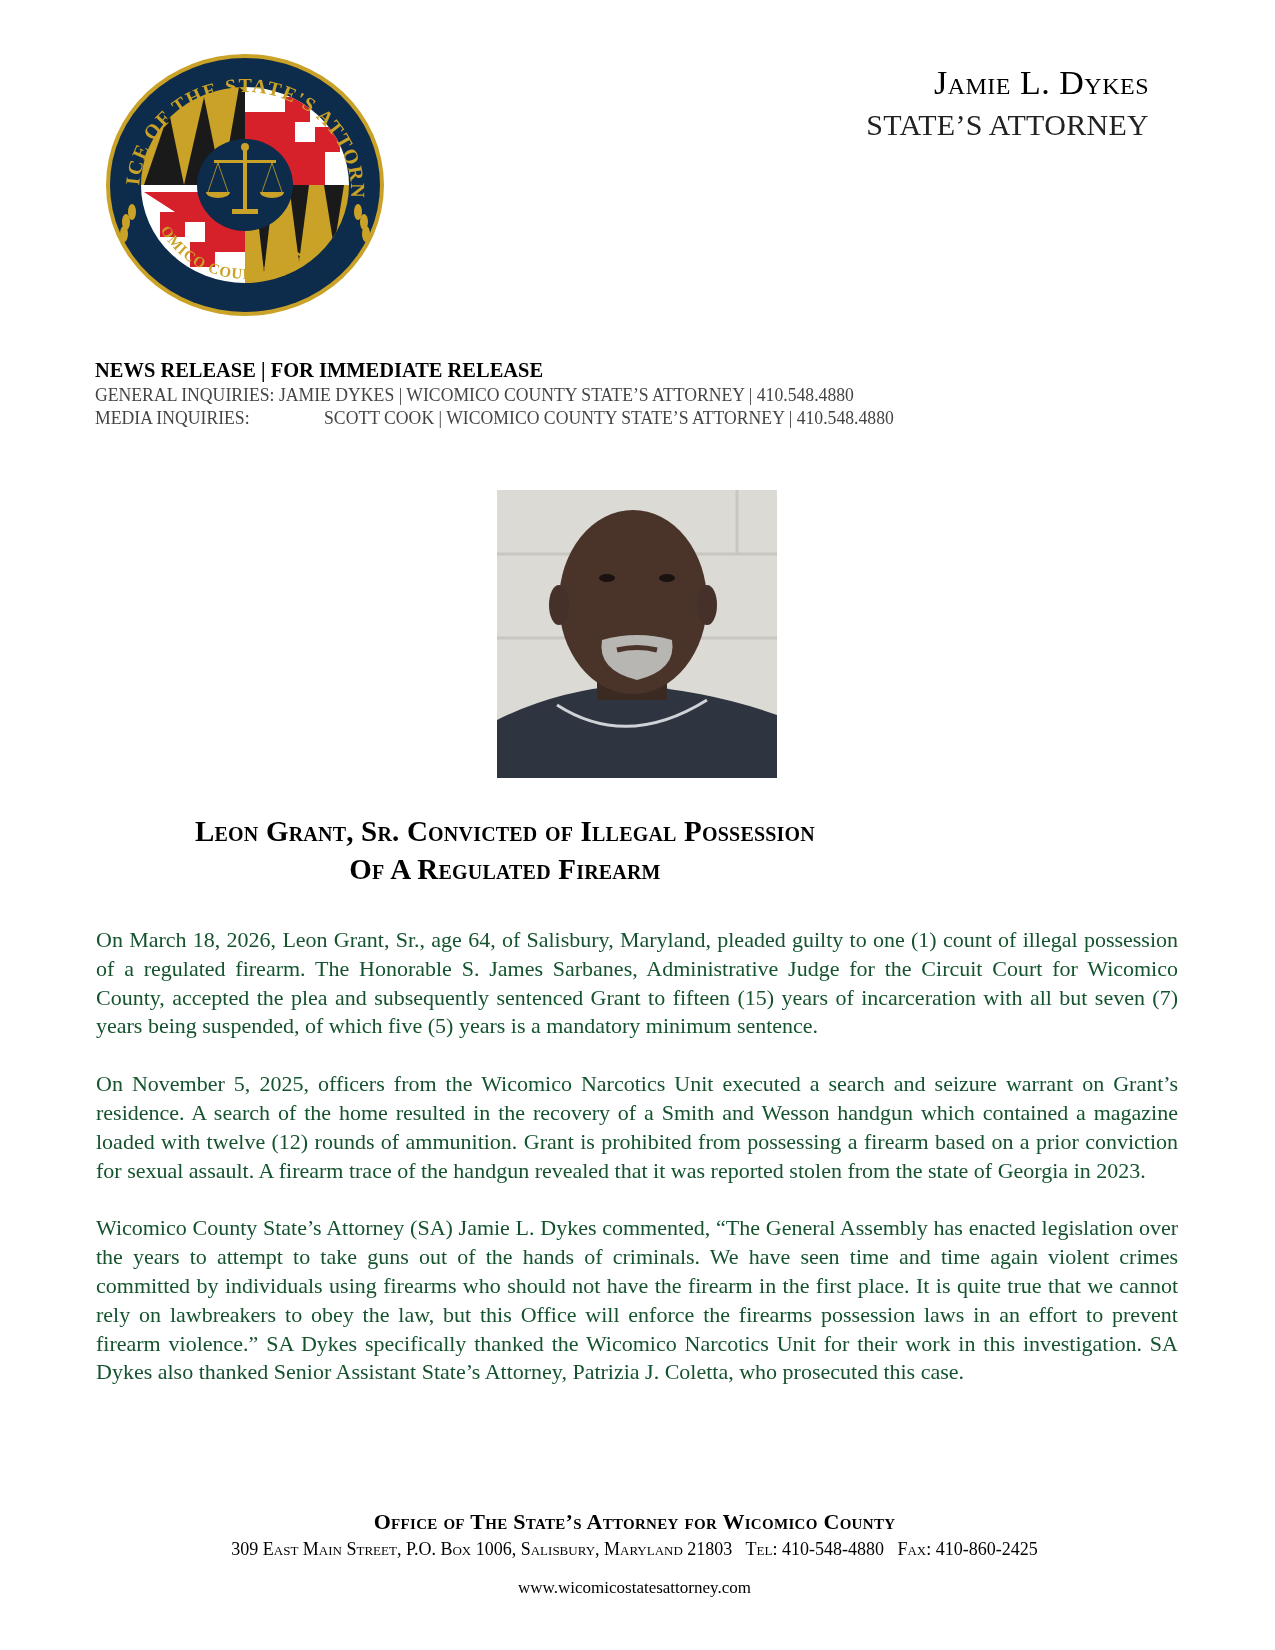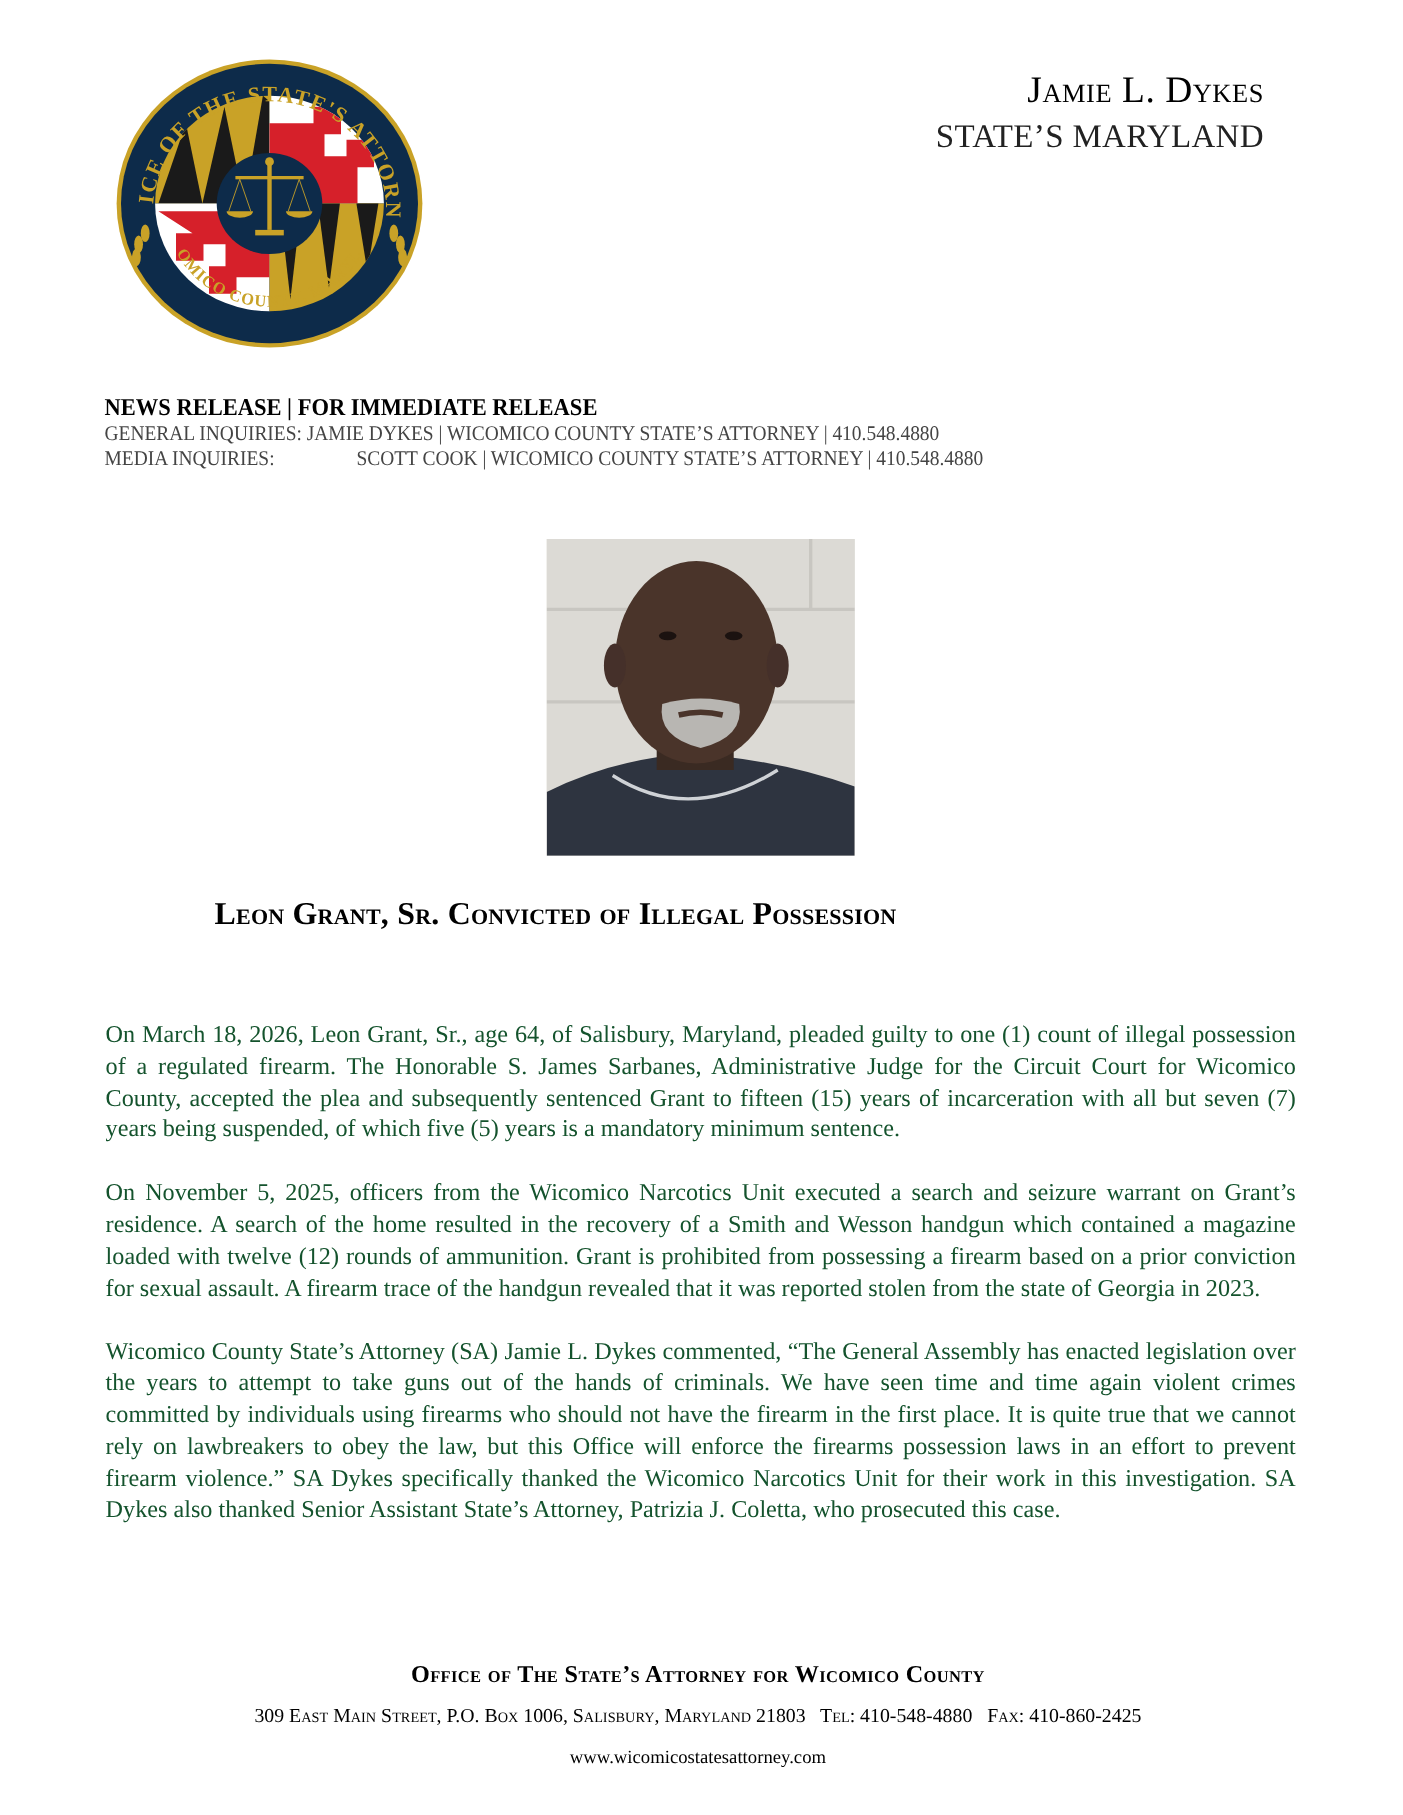--- a/index.html
+++ b/index.html
@@ -25,21 +25,21 @@
   
   .headline { position: absolute; left: 0; top: 812px; width: 1010px; text-align: center; font-size: 29px; font-weight: bold; font-variant: small-caps; line-height: 38px; letter-spacing: 0.2px; }
 
   
   .body { position: absolute; left: 96px; top: 926px; width: 1082px; font-size: 22px; line-height: 28.8px; text-align: justify; color: #14532d; }
   .body p { margin: 0 0 29px 0; }
 
   
   .footer { position: absolute; left: 0; top: 1509px; width: 1269px; text-align: center; }
   .footer .f1 { font-size: 22px; font-weight: bold; font-variant: small-caps; letter-spacing: 0.3px; }
-  .footer .f2 { font-size: 18px; font-variant: small-caps; margin-top: 14px; }
+  .footer .f2 { font-size: 18px; font-variant: small-caps; margin-top: 4px; }
   .footer .f3 { font-size: 17px; margin-top: 18px; }
 </style>
 </head>
 <body>
 
 <div class="page">
 
   <svg class="seal" viewBox="0 0 282 266">
     <defs>
       <clipPath id="inner">
@@ -96,21 +96,21 @@
       <ellipse cx="22" cy="170" rx="4" ry="8"></ellipse>
         <ellipse cx="28" cy="160" rx="4" ry="8"></ellipse>
         <ellipse cx="20" cy="182" rx="4" ry="8"></ellipse>
       <ellipse cx="260" cy="170" rx="4" ry="8"></ellipse>
         <ellipse cx="254" cy="160" rx="4" ry="8"></ellipse>
         <ellipse cx="262" cy="182" rx="4" ry="8"></ellipse>
     </g>
   </svg>
 
   <div class="hdr-name">Jamie L. Dykes</div>
-  <div class="hdr-title">STATE’S MARYLAND</div>
+  <div class="hdr-title">STATE’S ATTORNEY</div>
 
   <div class="release">
     <div class="l1">NEWS RELEASE | FOR IMMEDIATE RELEASE</div>
     <div class="l2">
       <span>GENERAL INQUIRIES:</span>
       <span>JAMIE DYKES | WICOMICO COUNTY STATE’S ATTORNEY | 410.548.4880</span>
     </div>
     <div class="l3">
       <span>MEDIA INQUIRIES:</span><span class="tab"></span><span>SCOTT COOK | WICOMICO COUNTY STATE’S ATTORNEY | 410.548.4880</span>
     </div>
@@ -128,20 +128,21 @@
     <ellipse cx="62" cy="115" rx="10" ry="20" fill="#45302a"></ellipse>
     <ellipse cx="210" cy="115" rx="10" ry="20" fill="#45302a"></ellipse>
     <ellipse cx="110" cy="88" rx="8" ry="4" fill="#1b1210"></ellipse>
     <ellipse cx="170" cy="88" rx="8" ry="4" fill="#1b1210"></ellipse>
     <path d="M105 150 Q140 140 175 150 Q180 180 140 190 Q100 180 105 150 Z" fill="#b8b6b2"></path>
     <path d="M120 160 Q140 155 160 160" stroke="#4a342a" stroke-width="5" fill="none"></path>
   </svg>
 
   <div class="headline">
     <div>Leon Grant, Sr. Convicted of Illegal Possession</div>
+    <div>Of A Regulated Firearm</div>
   </div>
 
   <div class="body">
     <p>On March 18, 2026, Leon Grant, Sr., age 64, of Salisbury, Maryland, pleaded guilty to one (1) count of illegal possession of a regulated firearm.  The Honorable S. James Sarbanes, Administrative Judge for the Circuit Court for Wicomico County, accepted the plea and subsequently sentenced Grant to fifteen (15) years of incarceration with all but seven (7) years being suspended, of which five (5) years is a mandatory minimum sentence.</p>
     <p>On November 5, 2025, officers from the Wicomico Narcotics Unit executed a search and seizure warrant on Grant’s residence.  A search of the home resulted in the recovery of a Smith and Wesson handgun which contained a magazine loaded with twelve (12) rounds of ammunition. Grant is prohibited from possessing a firearm based on a prior conviction for sexual assault.  A firearm trace of the handgun revealed that it was reported stolen from the state of Georgia in 2023.</p>
     <p>Wicomico County State’s Attorney (SA) Jamie L. Dykes commented, “The General Assembly has enacted legislation over the years to attempt to take guns out of the hands of criminals.  We have seen time and time again violent crimes committed by individuals using firearms who should not have the firearm in the first place.  It is quite true that we cannot rely on lawbreakers to obey the law, but this Office will enforce the firearms possession laws in an effort to prevent firearm violence.” SA Dykes specifically thanked the Wicomico Narcotics Unit for their work in this investigation.  SA Dykes also thanked Senior Assistant State’s Attorney, Patrizia J. Coletta, who prosecuted this case.</p>
   </div>
 
   <div class="footer">
     <div class="f1">Office of The State’s Attorney for Wicomico County</div>

